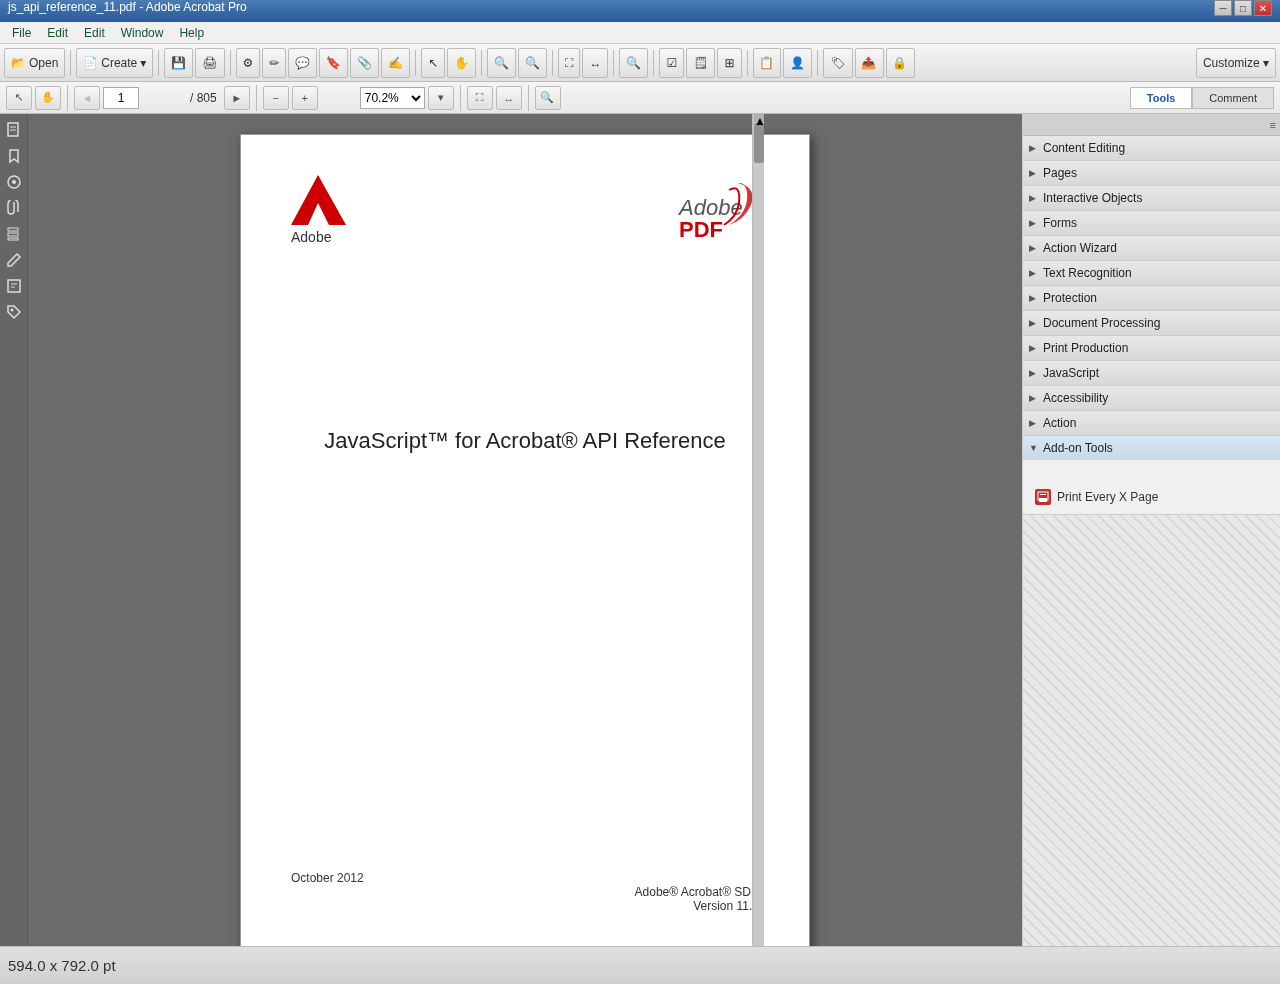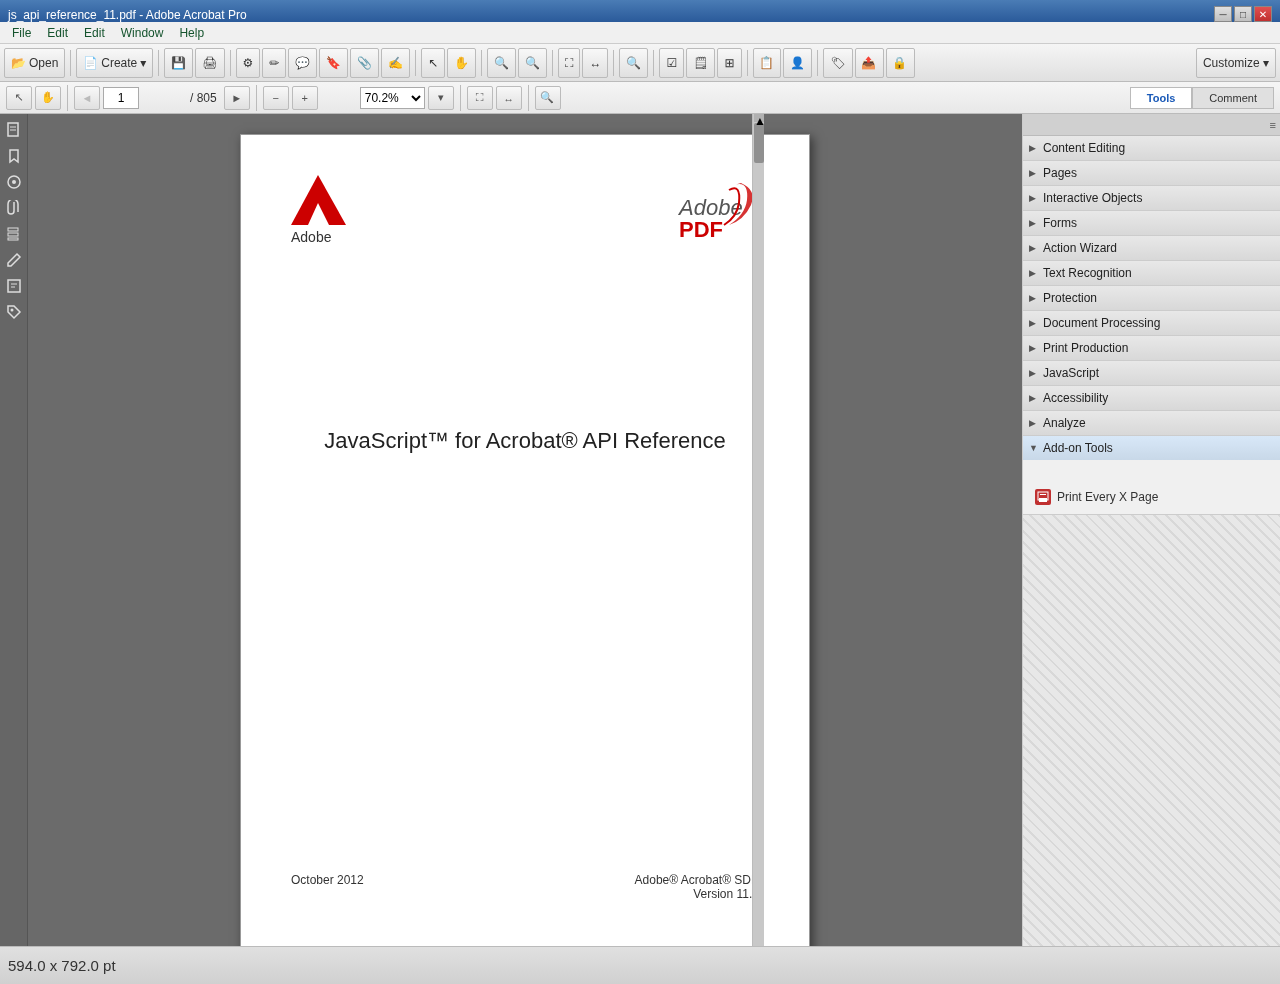--- a/index.html
+++ b/index.html
@@ -4,21 +4,21 @@
   <style>
     * { margin: 0; padding: 0; box-sizing: border-box; }
     body { font-family: Arial, sans-serif; font-size: 12px; background: #6b6b6b; overflow: hidden; width: 1280px; height: 984px; }
 
     
     .title-bar {
       background: linear-gradient(to bottom, #4a7cb5, #2a5a9a);
       color: white;
       height: 22px;
       display: flex;
-      align-items: flex-end;
+      align-items: flex-start;
       justify-content: space-between;
       padding: 0 8px;
       font-size: 12px;
     }
     .title-bar-controls { display: flex; gap: 2px; }
     .title-bar-btn {
       width: 18px; height: 16px;
       background: linear-gradient(to bottom, #e0e0e0, #c0c0c0);
       border: 1px solid #888;
       display: flex; align-items: center; justify-content: center;
@@ -191,25 +191,26 @@
       margin-top: 180px;
       text-align: center;
     }
     .pdf-title {
       font-size: 22px;
       color: #222;
       font-weight: normal;
     }
     .pdf-footer {
       position: absolute;
-      bottom: 52px;
+      bottom: 40px;
       left: 50px;
       right: 50px;
       display: flex;
       justify-content: space-between;
+      flex-direction: column;
     }
     .pdf-footer-left { font-size: 12px; color: #333; }
     .pdf-footer-right { text-align: right; font-size: 12px; color: #333; }
 
     
     .right-panel {
       width: 258px;
       background: #e8e8e8;
       border-left: 1px solid #ccc;
       display: flex;
@@ -617,21 +618,21 @@
     <div class="panel-section">
       <div class="panel-section-header">
         <span class="arrow">▶</span>
         <span>Accessibility</span>
       </div>
     </div>
 
     <div class="panel-section">
       <div class="panel-section-header">
         <span class="arrow">▶</span>
-        <span>Analyze</span>
+        <span>Action</span>
       </div>
     </div>
 
     <div class="panel-section">
       <div class="panel-section-header" style="background: linear-gradient(to bottom, #d8e8f8, #c8d8e8);">
         <span class="arrow">▼</span>
         <span>Add-on Tools</span>
       </div>
       <div class="panel-section-content">
         <div class="addon-item">

